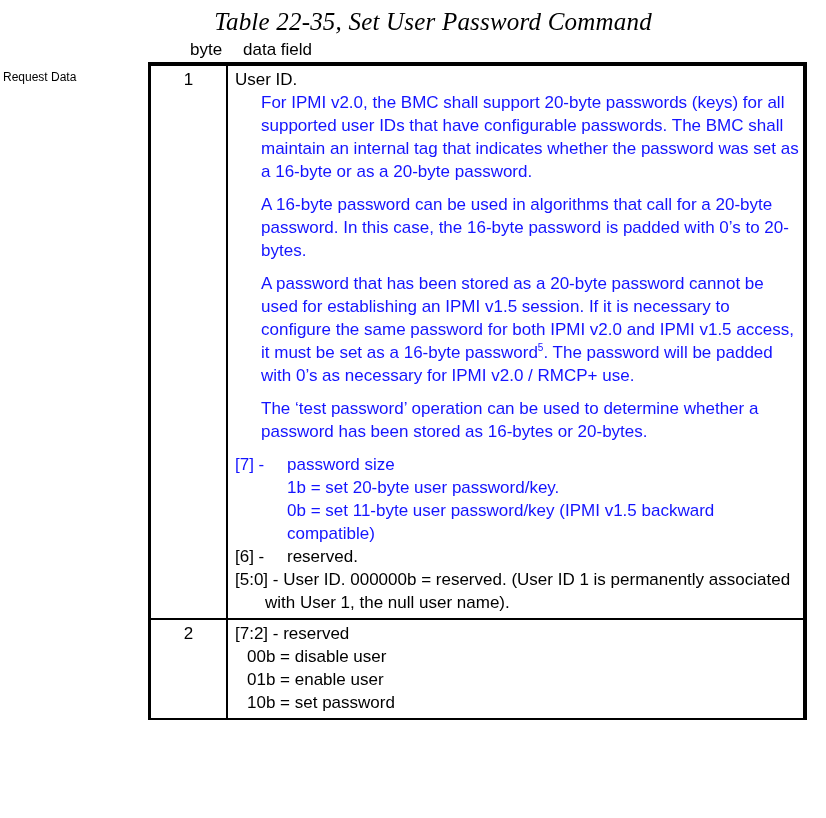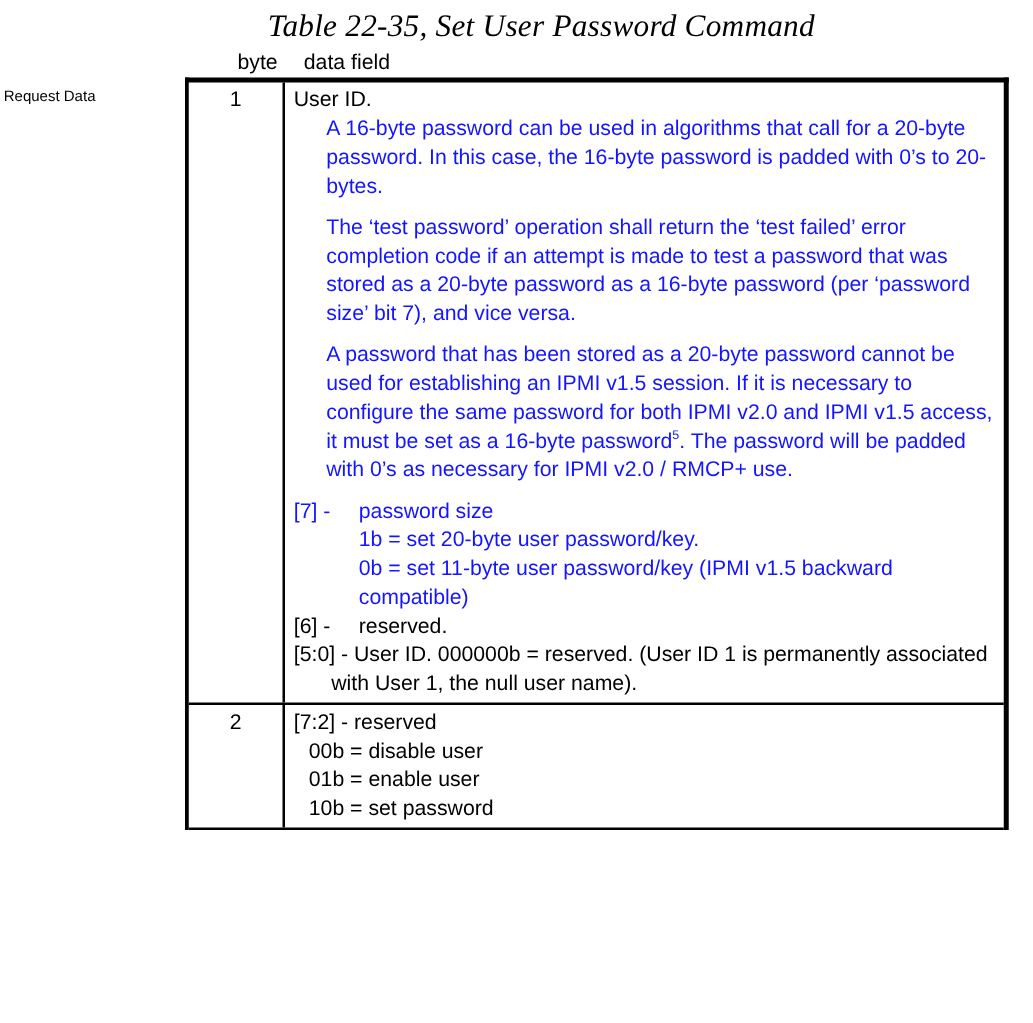--- a/index.html
+++ b/index.html
@@ -47,23 +47,24 @@
 <div class="col-head col-byte">byte</div>
 <div class="col-head col-field">data field</div>
 <div class="side-label">Request Data</div>
 
 <div class="table">
 
   <div class="row">
     <div class="byte">1</div>
     <div class="field">
       <div>User ID.</div>
+      <div class="para blue">For IPMI v2.0, the BMC shall support 20-byte passwords (keys) for all supported user IDs that have configurable passwords. The BMC shall maintain an internal tag that indicates whether the password was set as a 16-byte or as a 20-byte password.</div>
       <div class="para blue">A 16-byte password can be used in algorithms that call for a 20-byte password. In this case, the 16-byte password is padded with 0’s to 20-bytes.</div>
-      <div class="para blue">The ‘test password’ operation shall return the ‘test failed’ error completion code if an attempt is made to test a password that was stored as a 20-byte password as a 16-byte password (per ‘password size’ bit 7), and vice versa.</div>
       <div class="para blue"><span>A password that has been stored as a 20-byte password cannot be used for establishing an IPMI v1.5 session. If it is necessary to configure the same password for both IPMI v2.0 and IPMI v1.5 access, it must be set as a 16-byte password</span><sup>5</sup><span>. The password will be padded with 0’s as necessary for IPMI v2.0 / RMCP+ use.</span></div>
+      <div class="para blue">The ‘test password’ operation can be used to determine whether a password has been stored as 16-bytes or 20-bytes.</div>
 
       <div class="bit blue">
         <span class="tag">[7] -</span>
         <span>password size</span>
       </div>
       <div class="bit-sub blue">1b = set 20-byte user password/key.</div>
       <div class="bit-sub blue">0b = set 11-byte user password/key (IPMI v1.5 backward compatible)</div>
       <div class="bit">
         <span class="tag">[6] -</span>
         <span>reserved.</span>

